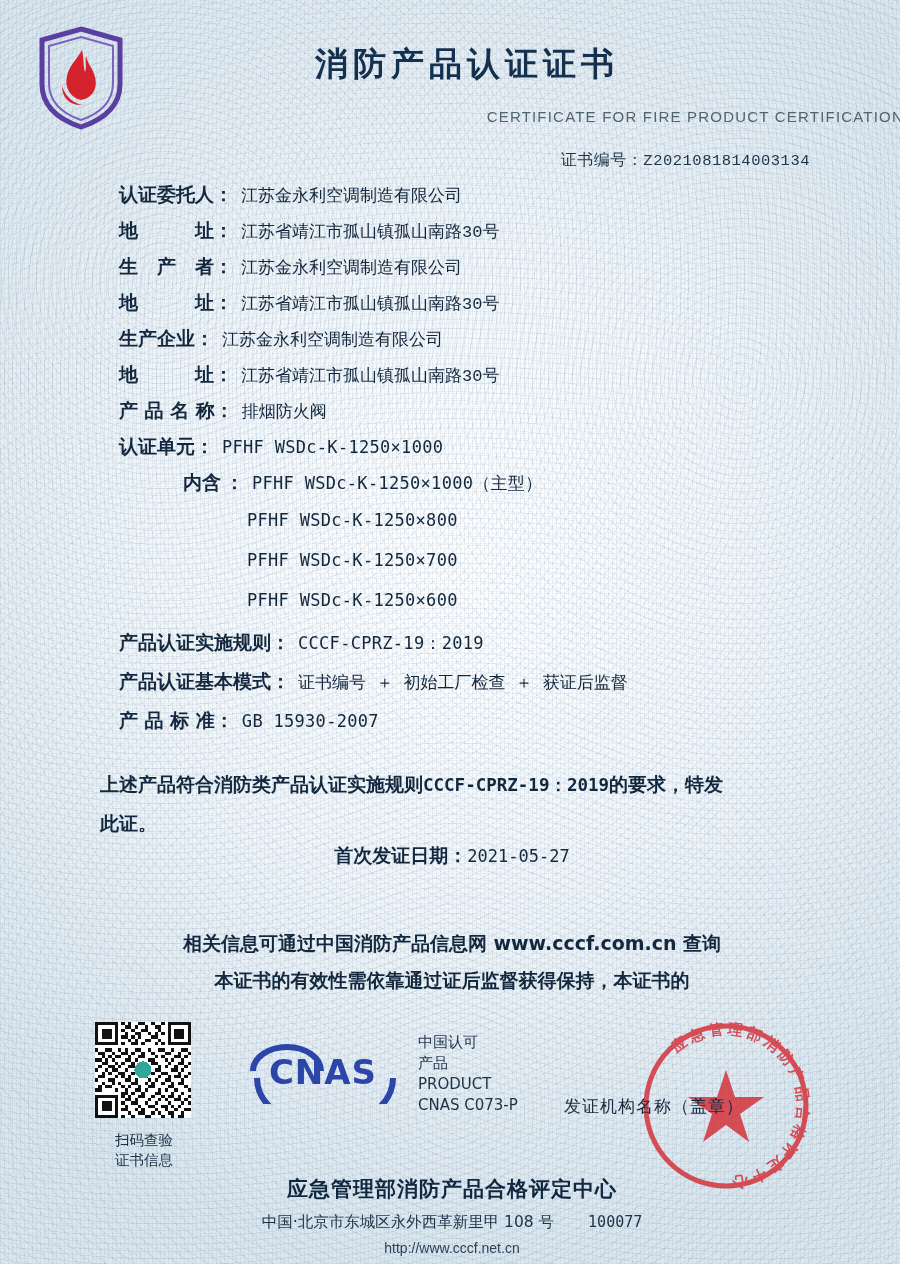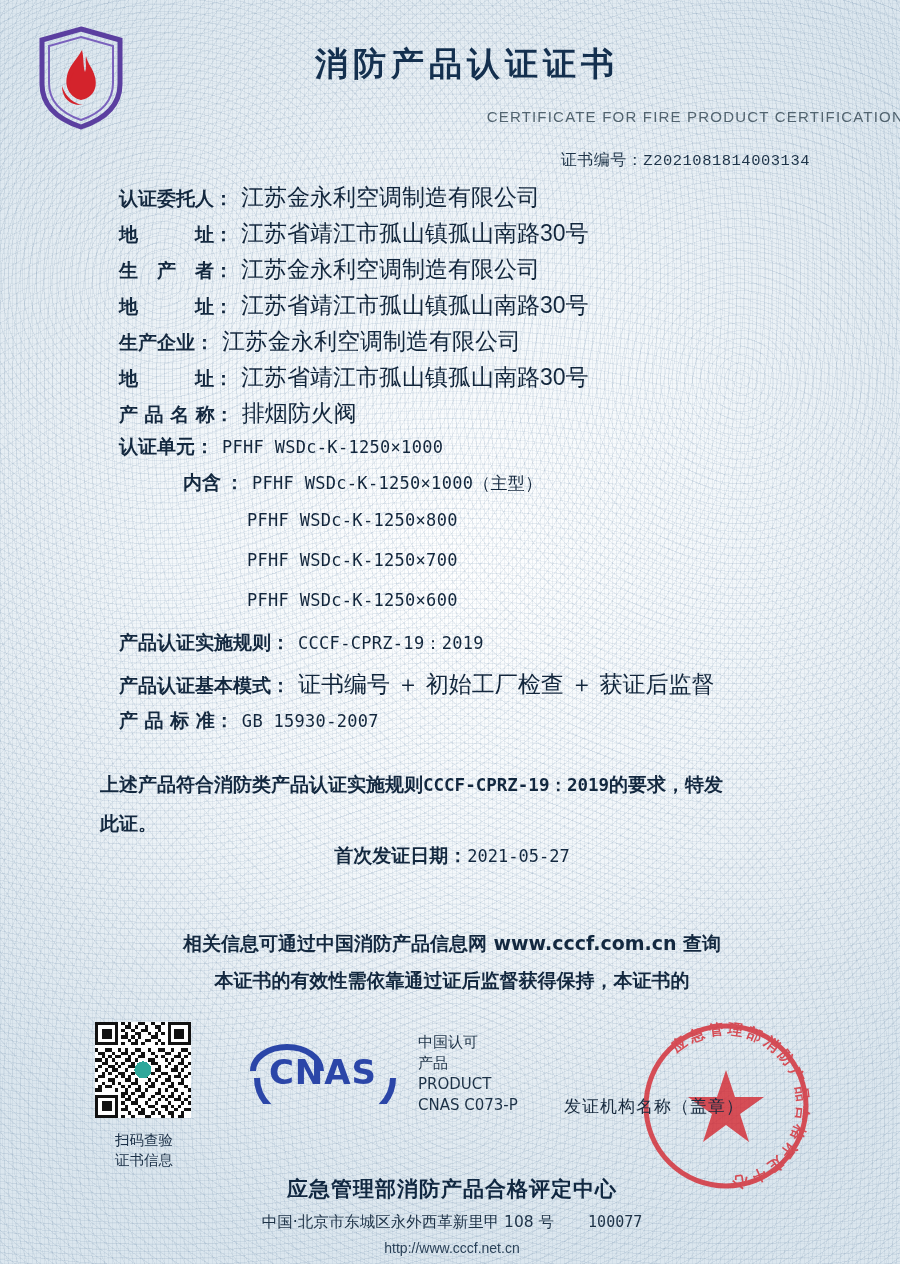--- a/index.html
+++ b/index.html
@@ -97,22 +97,22 @@
     white-space: nowrap;
   }
   .colon {
     font-family: "DejaVu Sans", sans-serif;
     font-size: 19px;
     font-weight: bold;
     color: #13283f;
     margin: 0 2px 0 0;
   }
   .val {
-    font-family: Liberation Sans, sans-serif;
-    font-size: 23px;
+    font-family: Liberation Mono, monospace;
+    font-size: 17px;
     color: #12263c;
     margin-left: 6px;
     white-space: nowrap;
   }
   .val.mono {
     font-family: "DejaVu Sans Mono", monospace;
     font-size: 17px;
     letter-spacing: 0.3px;
   }
   .sub-row {

